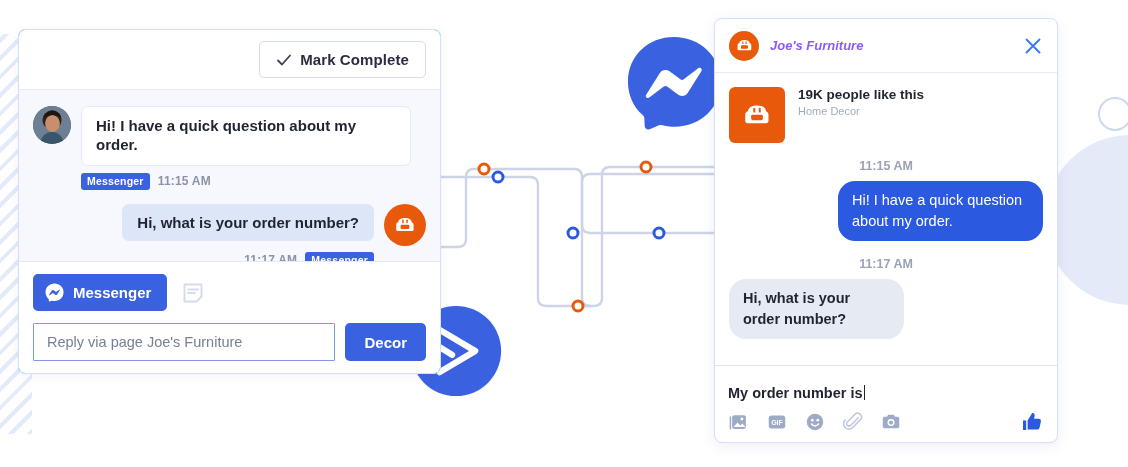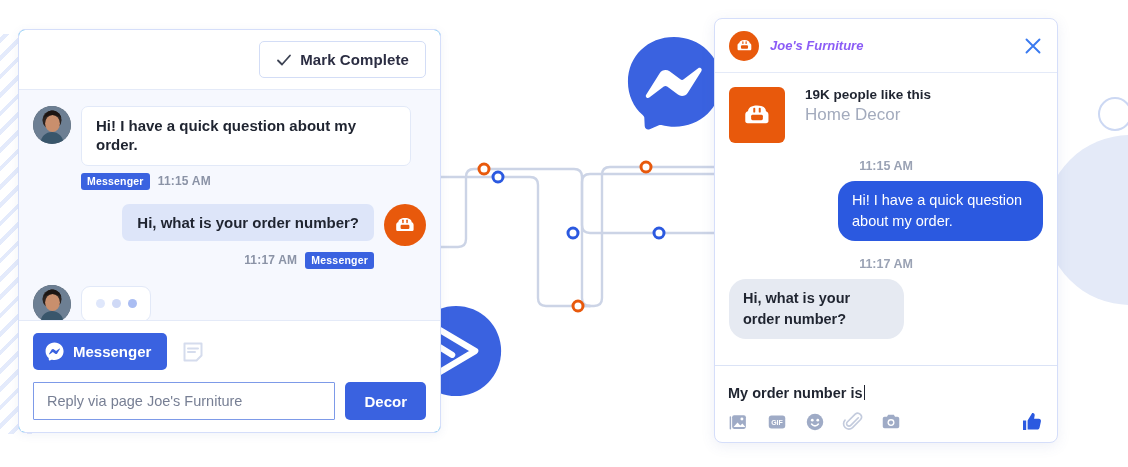--- a/index.html
+++ b/index.html
@@ -33,21 +33,21 @@
   
   .logo-messenger-big {
     position: absolute; left: 625px; top: 34px; width: 98px; height: 98px;
   }
   .logo-ac {
     position: absolute; left: 408px; top: 303px; width: 96px; height: 96px;
   }
 
   
   .left-card {
-    position: absolute; left: 18px; top: 29px; width: 423px; height: 404px;
+    position: absolute; left: 18px; top: 29px; width: 423px; height: 345px;
     background: #0ea5e9; border: 1px solid #d5defa; border-radius: 7px;
     box-shadow: 0 2px 10px rgba(80,100,170,.08);
     display: flex; flex-direction: column; overflow: hidden;
   }
   .lc-toolbar {
     height: 60px; flex: 0 0 60px; border-bottom: 1px solid #e4eaf8;
     display: flex; align-items: center; justify-content: flex-end;
     padding-right: 14px; background: #fff;
   }
   .mark-complete {
@@ -135,27 +135,27 @@
     padding: 0 14px; border-bottom: 1px solid #e4eaf8;
   }
   .rc-logo {
     width: 30px; height: 30px; border-radius: 50%; background: #e8590c;
     display: flex; align-items: center; justify-content: center; flex: 0 0 30px;
   }
   .rc-title { font-size: 13px; font-weight: bold; color: #8b5cf6; flex: 1 1 auto; font-style: italic; }
   .rc-close { width: 20px; height: 20px; cursor: pointer; }
 
   .rc-body { flex: 1 1 auto; padding: 14px; overflow: hidden; }
-  .page-card { display: flex; gap: 20px; align-items: flex-start; }
+  .page-card { display: flex; gap: 13px; align-items: flex-start; }
   .page-thumb {
     width: 56px; height: 56px; border-radius: 6px; background: #e8590c;
     display: flex; align-items: center; justify-content: center; flex: 0 0 56px;
   }
   .page-likes { font-size: 13.5px; font-weight: bold; color: #1f2430; }
-  .page-cat { font-size: 17px; color: #a3abbd; margin-top: 3px; }
+  .page-cat { font-size: 11px; color: #a3abbd; margin-top: 3px; }
 
   .ts { text-align: center; font-size: 12.5px; font-weight: bold;
         color: #9aa2b4; margin: 16px 0 8px; }
   .m-out { display: flex; justify-content: flex-end; }
   .m-in { display: flex; justify-content: flex-start; }
   .b-out {
     background: #2b59e0; color: #fff; border-radius: 17px; padding: 9px 14px;
     font-size: 14.5px; line-height: 1.45; max-width: 205px; font-weight: normal;
   }
   .b-in {

